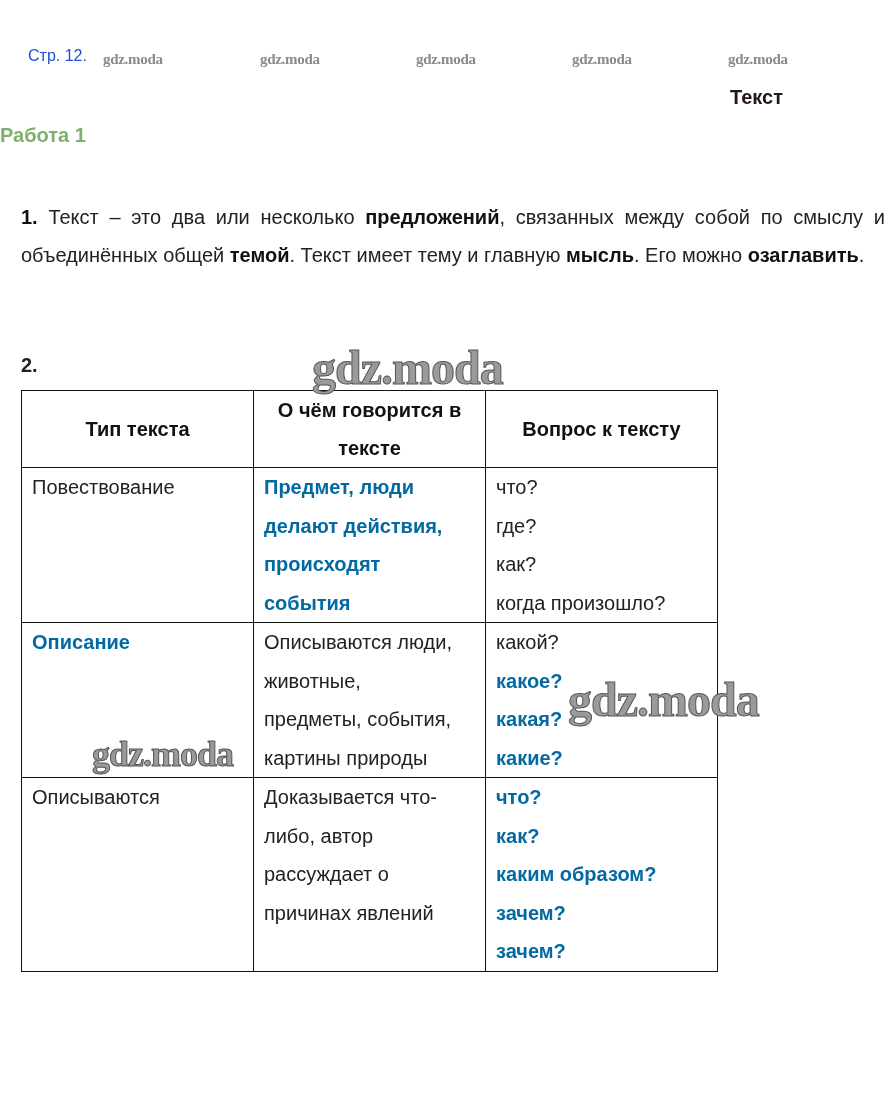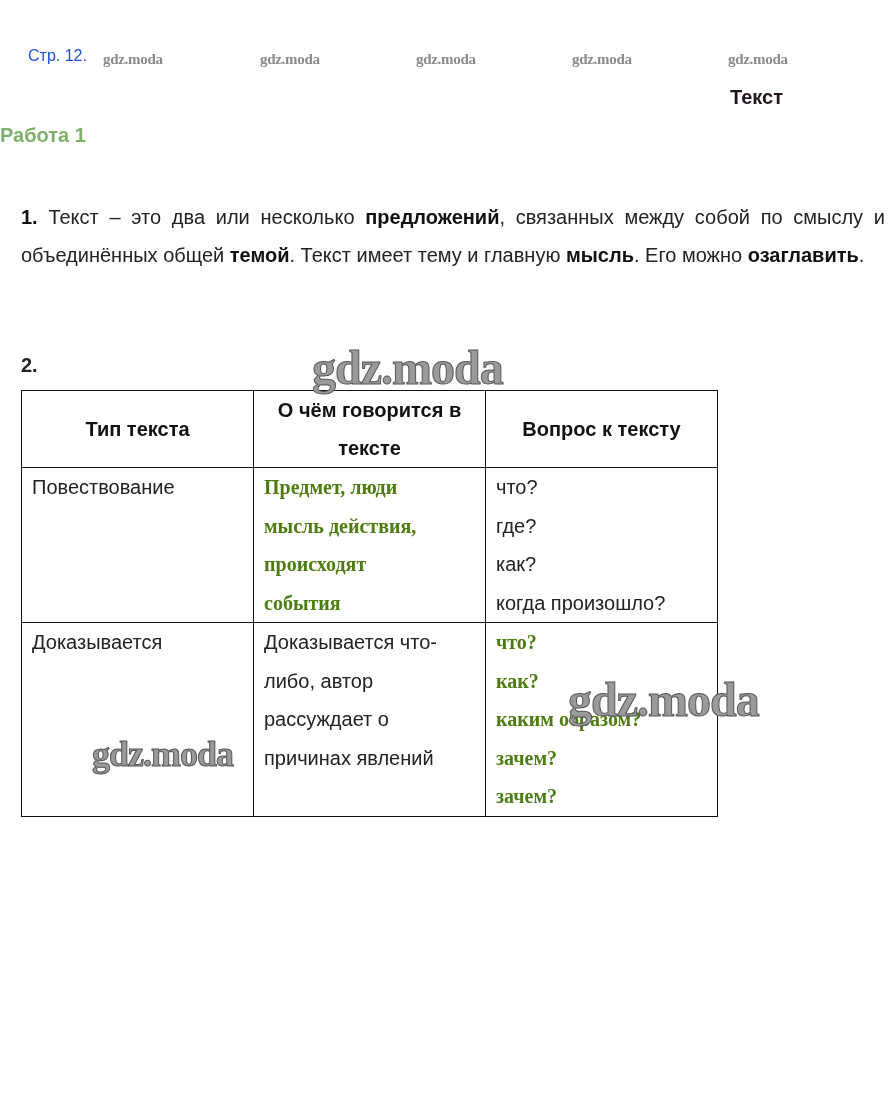--- a/index.html
+++ b/index.html
@@ -41,21 +41,21 @@
   table.grid td, table.grid th {
     border: 1.5px solid #111; vertical-align: top; padding: 0 10px;
   }
   table.grid th {
     font-weight: bold; text-align: center; vertical-align: middle;
     height: 76px; line-height: 38px; color: #111;
   }
   .col1 { width: 211px; } .col2 { width: 211px; } .col3 { width: 211px; }
   .cell-lines { line-height: 38.5px; padding-top: 0px; }
   .line { display: block; }
-  .b { font-weight: bold; color: #4d7c0f; font-family: Liberation Serif, serif; }
+  .b { font-weight: bold; color: #0369a1; }
   tr.row td { height: 154px; }
   tr.row.last td { height: 191px; }
 </style>
 </head>
 <body>
 
 <div class="page-label">Стр. 12.</div>
 <div class="wm-small" style="left:103px">gdz.moda</div>
 <div class="wm-small" style="left:260px">gdz.moda</div>
 <div class="wm-small" style="left:416px">gdz.moda</div>
@@ -79,34 +79,51 @@
       <th class="col3">Вопрос к тексту</th>
     </tr>
   </thead>
   <tbody id="table-body">
       <tr class="row">
         <td class="cell-lines">
           <span class="line">Повествование</span>
         </td>
         <td class="cell-lines">
           <span class="line b">Предмет, люди</span>
-          <span class="line b">мысль действия,</span>
+          <span class="line b">делают действия,</span>
           <span class="line b">происходят</span>
           <span class="line b">события</span>
         </td>
         <td class="cell-lines">
           <span class="line">что?</span>
           <span class="line">где?</span>
           <span class="line">как?</span>
           <span class="line">когда произошло?</span>
         </td>
       </tr>
+      <tr class="row">
+        <td class="cell-lines">
+          <span class="line b">Описание</span>
+        </td>
+        <td class="cell-lines">
+          <span class="line">Описываются люди,</span>
+          <span class="line">животные,</span>
+          <span class="line">предметы, события,</span>
+          <span class="line">картины природы</span>
+        </td>
+        <td class="cell-lines">
+          <span class="line">какой?</span>
+          <span class="line b">какое?</span>
+          <span class="line b">какая?</span>
+          <span class="line b">какие?</span>
+        </td>
+      </tr>
       <tr class="row last">
         <td class="cell-lines">
-          <span class="line">Доказывается</span>
+          <span class="line">Описываются</span>
         </td>
         <td class="cell-lines">
           <span class="line">Доказывается что-</span>
           <span class="line">либо, автор</span>
           <span class="line">рассуждает о</span>
           <span class="line">причинах явлений</span>
         </td>
         <td class="cell-lines">
           <span class="line b">что?</span>
           <span class="line b">как?</span>

